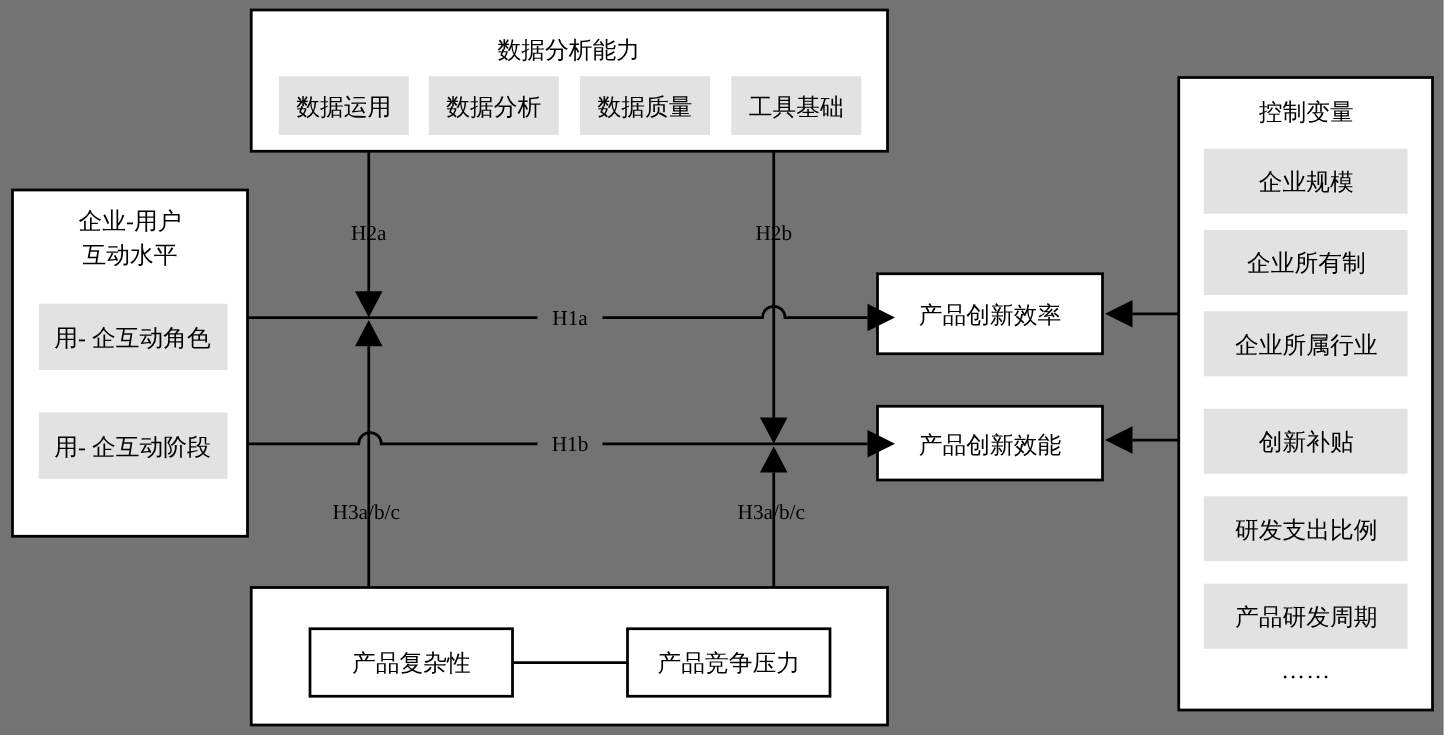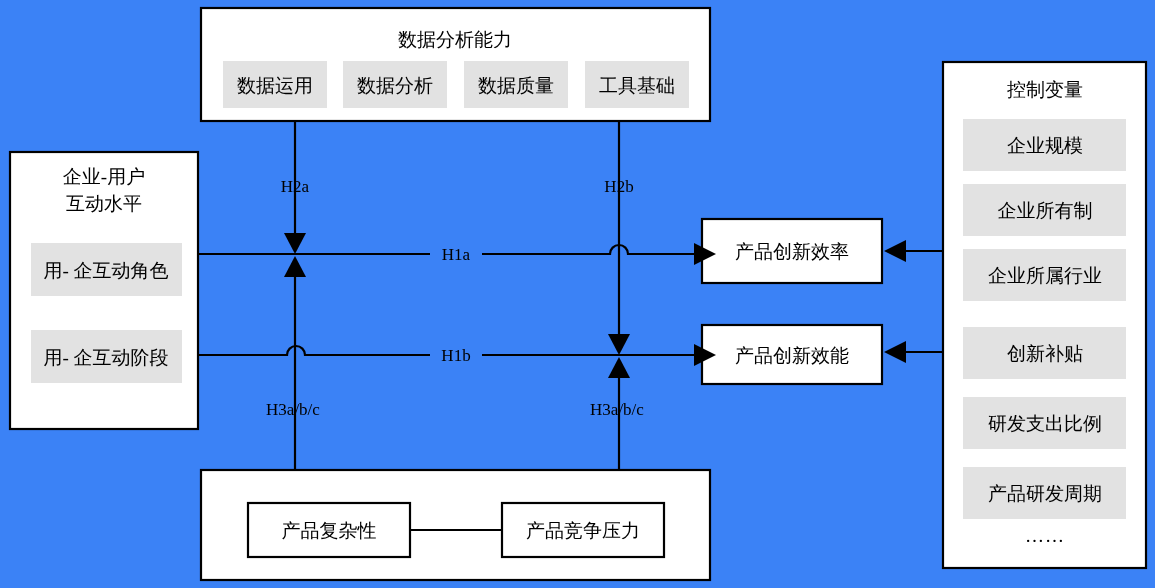--- a/index.html
+++ b/index.html
@@ -10,21 +10,21 @@
   body {
     width: 1155px;
     height: 588px;
     font-family: "Liberation Serif", "DejaVu Serif", serif;
     overflow: hidden;
   }
   #diagram-root {
     position: relative;
     width: 1155px;
     height: 588px;
-    background: #3b82f6;
+    background: #737373;
     text-align: center;
   }
   svg.diagram-svg {
     position: absolute;
     top: 0;
     left: 0;
     width: 1155px;
     height: 588px;
   }
   .group-box {

